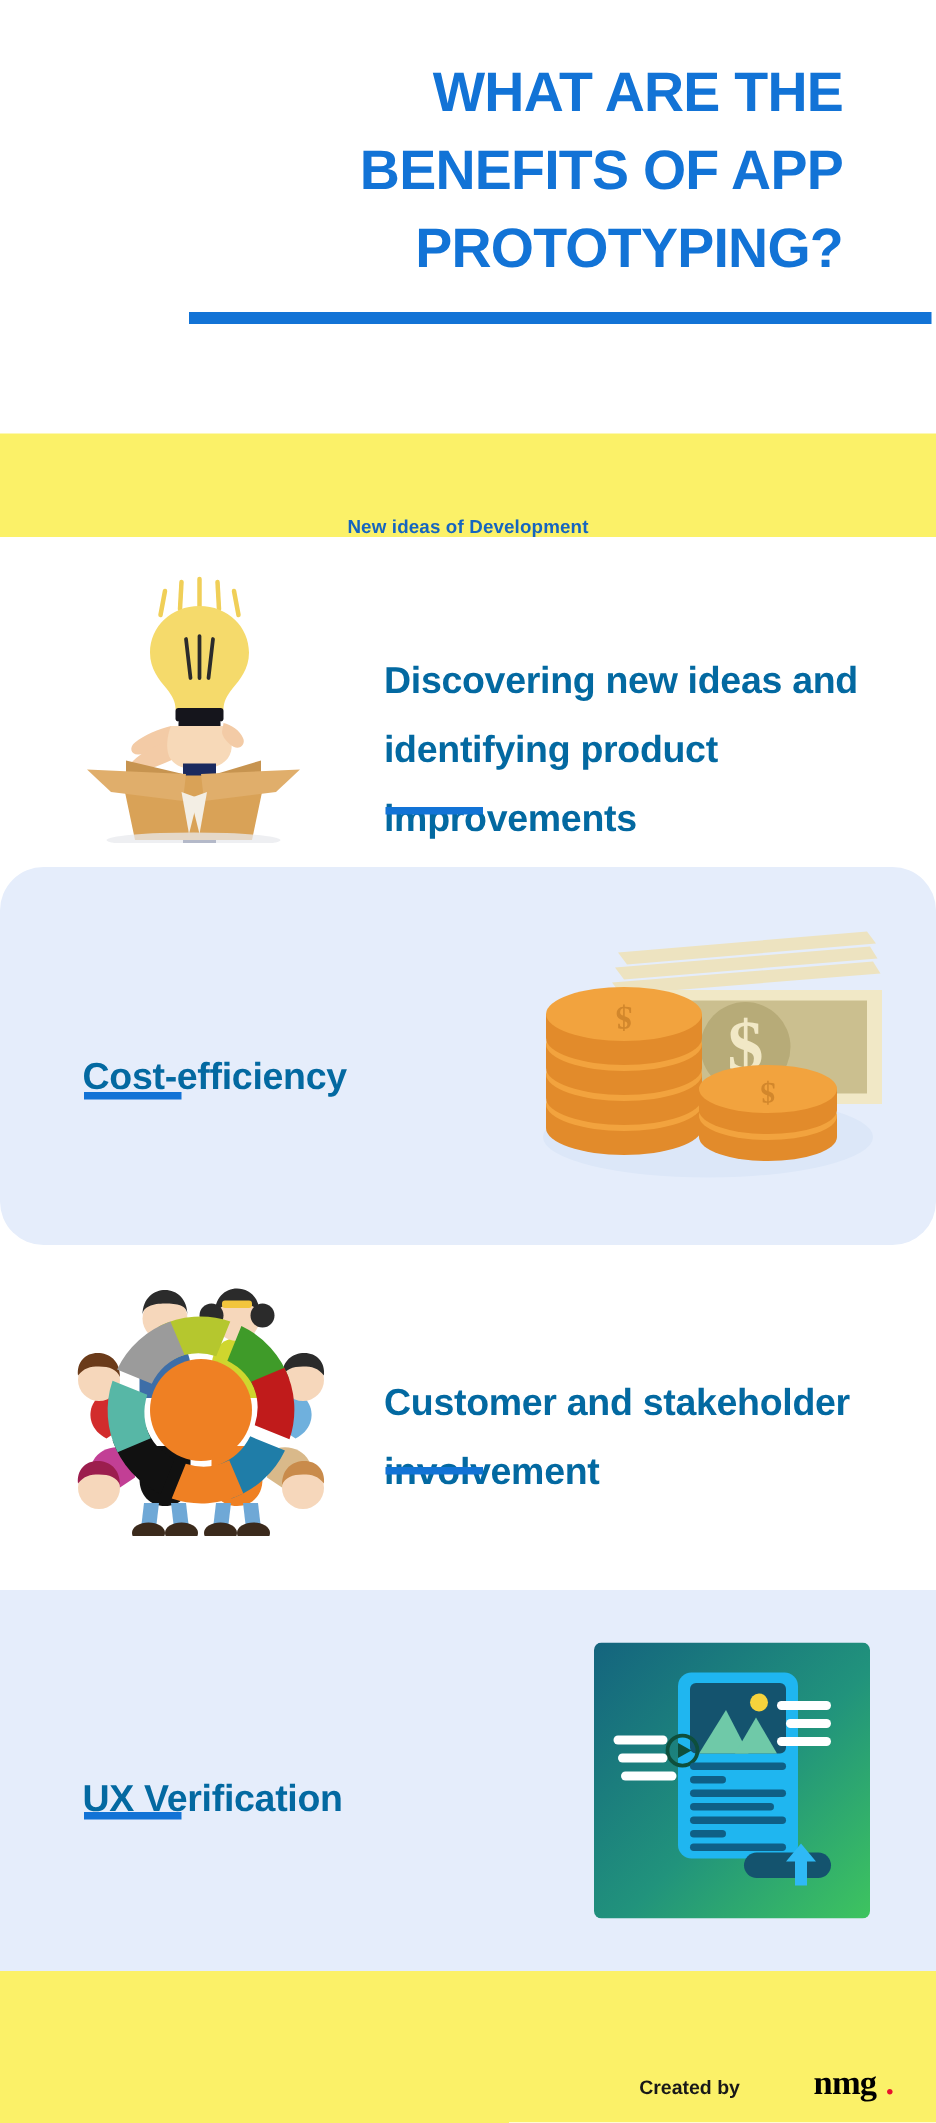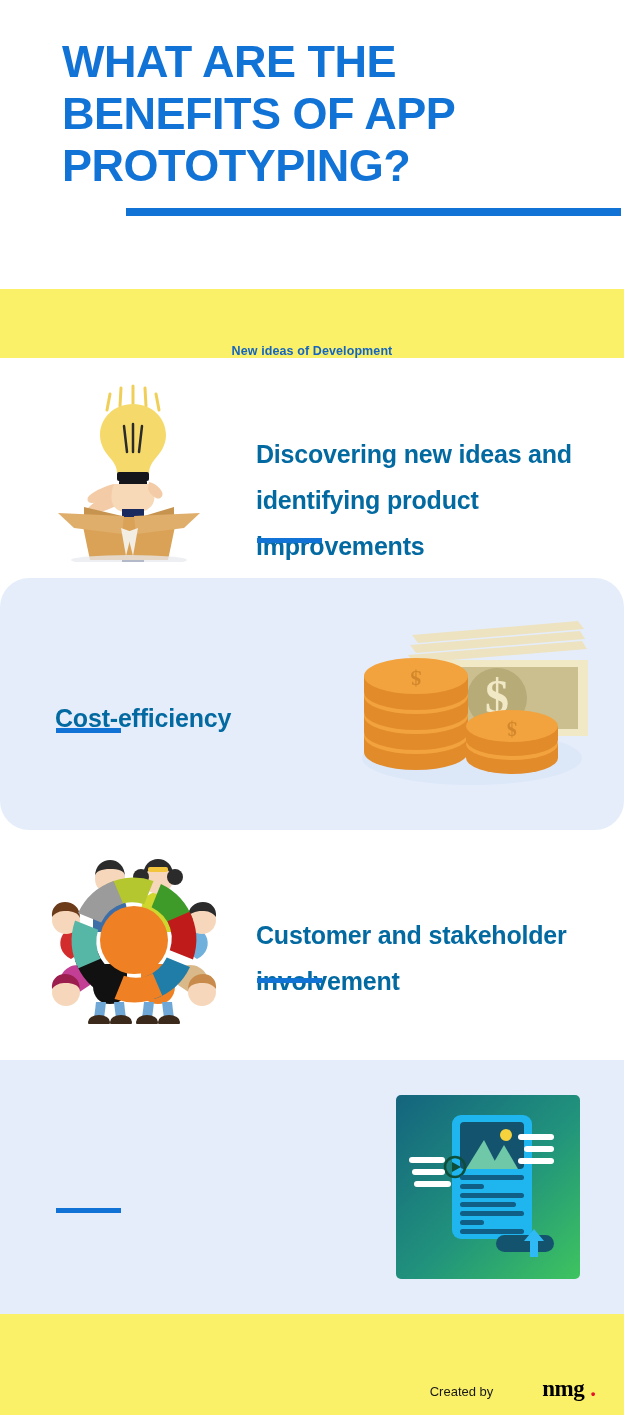--- a/index.html
+++ b/index.html
@@ -29,25 +29,25 @@
     top: 0;
     width: 624px;
     height: 289px;
     background: #ffffff;
   }
   .header-title {
     position: absolute;
     left: 62px;
     top: 36px;
     width: 500px;
-    text-align: left;
+    text-align: right;
     color: #1273d6;
     font-family: "Liberation Sans", sans-serif;
     font-weight: bold;
-    font-size: 45px;
+    font-size: 37px;
     line-height: 52px;
     letter-spacing: -0.5px;
   }
   .header-rule {
     position: absolute;
     left: 126px;
     top: 208px;
     width: 495px;
     height: 8px;
     background: #1273d6;
@@ -114,21 +114,21 @@
   .credit {
     position: absolute;
     right: 28px;
     top: 62px;
     display: flex;
     align-items: baseline;
     gap: 6px;
   }
   .credit-prefix {
     font-family: "Liberation Sans", sans-serif;
-    font-weight: normal;
+    font-weight: bold;
     font-size: 13px;
     color: #181818;
   }
   .credit-logo {
     font-family: "Liberation Serif", serif;
     font-weight: bold;
     font-size: 23px;
     color: #000000;
     letter-spacing: -0.5px;
     margin-left: 43px;
@@ -328,20 +328,21 @@
         <circle cx="0" cy="0" r="34" fill="#ef8023"></circle>
       </g>
     </svg>
 
     <div class="sec-text" style="left:256px; top:66px; width:340px;">Customer and stakeholder involvement</div>
     <div class="sec-accent" style="left:257px; top:148px;"></div>
   </div>
 
   <div class="section sec-blue" style="top:1060px; height:254px;">
 
+    <div class="sec-text" style="left:55px; top:100px; width:280px;">UX Verification</div>
     <div class="sec-accent" style="left:56px; top:148px;"></div>
 
     <svg class="art" style="left:396px; top:35px;" width="184" height="184" viewBox="0 0 184 184">
       <defs>
         <linearGradient id="uxgrad" x1="0" y1="0" x2="1" y2="1">
           <stop offset="0%" stop-color="#14647e"></stop>
           <stop offset="55%" stop-color="#21937c"></stop>
           <stop offset="100%" stop-color="#3ec45f"></stop>
         </linearGradient>
       </defs>

